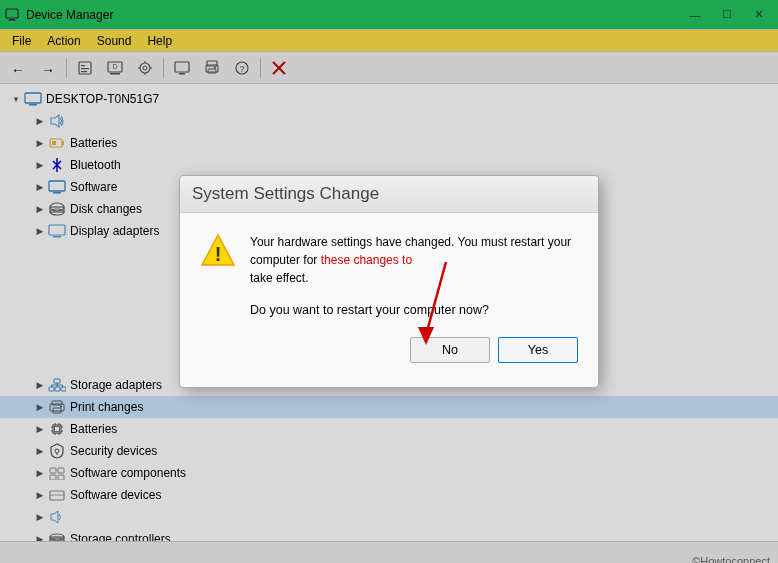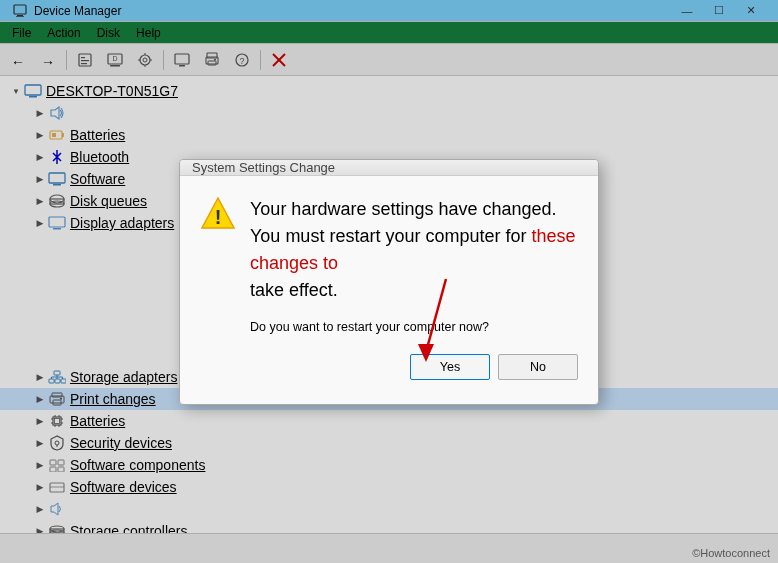--- a/index.html
+++ b/index.html
@@ -8,25 +8,25 @@
       height: 563px;
       font-family: 'Segoe UI', Tahoma, Geneva, Verdana, sans-serif;
       font-size: 12px;
       background: #f0f0f0;
       overflow: hidden;
       position: relative;
     }
 
     
     .title-bar {
-      background: #7dd3fc;
-      height: 22px;
-      display: flex;
-      align-items: center;
-      padding: 0 12px;
+      background: #22c55e;
+      height: 30px;
+      display: flex;
+      align-items: center;
+      padding: 0 4px;
       border-bottom: 1px solid #ccc;
       user-select: none;
     }
     .title-bar-icon {
       width: 16px;
       height: 16px;
       margin-right: 6px;
       display: flex; align-items: center; justify-content: center;
     }
     .title-bar-text {
@@ -46,21 +46,21 @@
       cursor: pointer;
       display: flex;
       align-items: center;
       justify-content: center;
       font-size: 11px;
       color: #333;
     }
 
     
     .menu-bar {
-      background: #15803d;
+      background: #fde047;
       height: 22px;
       display: flex;
       align-items: center;
       border-bottom: 1px solid #ccc;
       padding: 0 4px;
     }
     .menu-item {
       padding: 2px 8px;
       font-size: 12px;
       cursor: pointer;
@@ -131,22 +131,21 @@
     .tree-item .item-icon {
       width: 18px;
       height: 16px;
       display: inline-flex;
       align-items: center;
       justify-content: center;
       margin-right: 4px;
       flex-shrink: 0;
     }
     .tree-item .item-label {
-      font-size: 14px;
-      text-decoration: underline;
+      font-size: 12px;
     }
 
     
     .status-bar {
       height: 38px;
       background: #f0f0f0;
       border-top: 1px solid #ccc;
       display: flex;
       align-items: center;
       justify-content: flex-end;
@@ -172,23 +171,23 @@
       border-radius: 4px;
       box-shadow: 4px 4px 16px rgba(0,0,0,0.3);
       width: 420px;
       padding: 0;
       position: relative;
     }
 
     .dialog-title-bar {
       background: linear-gradient(to bottom, #f0f0f0, #e0e0e0);
       border-bottom: 1px solid #ccc;
-      padding: 0 12px;
+      padding: 8px 12px;
       border-radius: 4px 4px 0 0;
-      font-size: 13px;
+      font-size: 17px;
       font-weight: normal;
       color: #444;
     }
 
     .dialog-body {
       padding: 20px 20px 16px 20px;
     }
 
     .dialog-message-row {
       display: flex;
@@ -197,21 +196,21 @@
       margin-bottom: 16px;
     }
 
     .dialog-warning-icon {
       width: 36px;
       height: 36px;
       flex-shrink: 0;
     }
 
     .dialog-text {
-      font-size: 18px;
+      font-size: 12px;
       color: #000;
       line-height: 1.5;
     }
 
     .dialog-text .red-text {
       color: #cc0000;
     }
 
     .dialog-question {
       font-size: 12.5px;
@@ -258,21 +257,21 @@
   <div class="title-bar-controls">
     <button class="title-bar-btn">—</button>
     <button class="title-bar-btn">☐</button>
     <button class="title-bar-btn close">✕</button>
   </div>
 </div>
 
 <div class="menu-bar">
   <div class="menu-item">File</div>
   <div class="menu-item">Action</div>
-  <div class="menu-item">Disk</div>
+  <div class="menu-item">Sound</div>
   <div class="menu-item">Help</div>
 </div>
 
 <div class="toolbar">
   <button class="toolbar-btn">←</button>
   <button class="toolbar-btn">→</button>
   <div class="toolbar-sep"></div>
   <button class="toolbar-btn">
     <svg width="16" height="16" viewBox="0 0 16 16">
       <rect x="2" y="2" width="12" height="12" rx="1" fill="none" stroke="#555" stroke-width="1.2"></rect>
@@ -389,21 +388,21 @@
     <div class="tree-item" style="padding-left: 32px;">
       <span class="expand-icon">▶</span>
       <span class="item-icon">
         <svg width="18" height="14" viewBox="0 0 18 14">
           <ellipse cx="9" cy="5" rx="7" ry="4" fill="none" stroke="#666" stroke-width="1.2"></ellipse>
           <rect x="2" y="5" width="14" height="5" fill="none" stroke="#666" stroke-width="1.2"></rect>
           <ellipse cx="9" cy="10" rx="7" ry="3" fill="none" stroke="#666" stroke-width="1.2"></ellipse>
           <circle cx="13" cy="8" r="1" fill="#666"></circle>
         </svg>
       </span>
-      <span class="item-label">Disk queues</span>
+      <span class="item-label">Disk changes</span>
     </div>
 
     <div class="tree-item" style="padding-left: 32px;">
       <span class="expand-icon">▶</span>
       <span class="item-icon">
         <svg width="18" height="14" viewBox="0 0 18 14">
           <rect x="1" y="1" width="16" height="10" rx="1" fill="none" stroke="#5b9bd5" stroke-width="1.2"></rect>
           <rect x="5" y="12" width="8" height="1.5" fill="#5b9bd5"></rect>
         </svg>
       </span>
@@ -542,18 +541,18 @@
           Your hardware settings have changed. You must restart your computer for <span class="red-text">these changes to</span><br>take effect.
         </div>
       </div>
       <div class="dialog-question">Do you want to restart your computer now?</div>
       <div class="dialog-buttons">
 
         <svg style="position:absolute; right:122px; top:-80px; pointer-events:none;" width="60" height="90" viewBox="0 0 60 90">
           <line x1="50" y1="5" x2="30" y2="78" stroke="#cc0000" stroke-width="2.5"></line>
           <polygon points="30,88 22,70 38,70" fill="#cc0000"></polygon>
         </svg>
+        <button class="dialog-btn">No</button>
         <button class="dialog-btn primary">Yes</button>
-        <button class="dialog-btn">No</button>
       </div>
     </div>
   </div>
 </div>
 
 </body></html>

